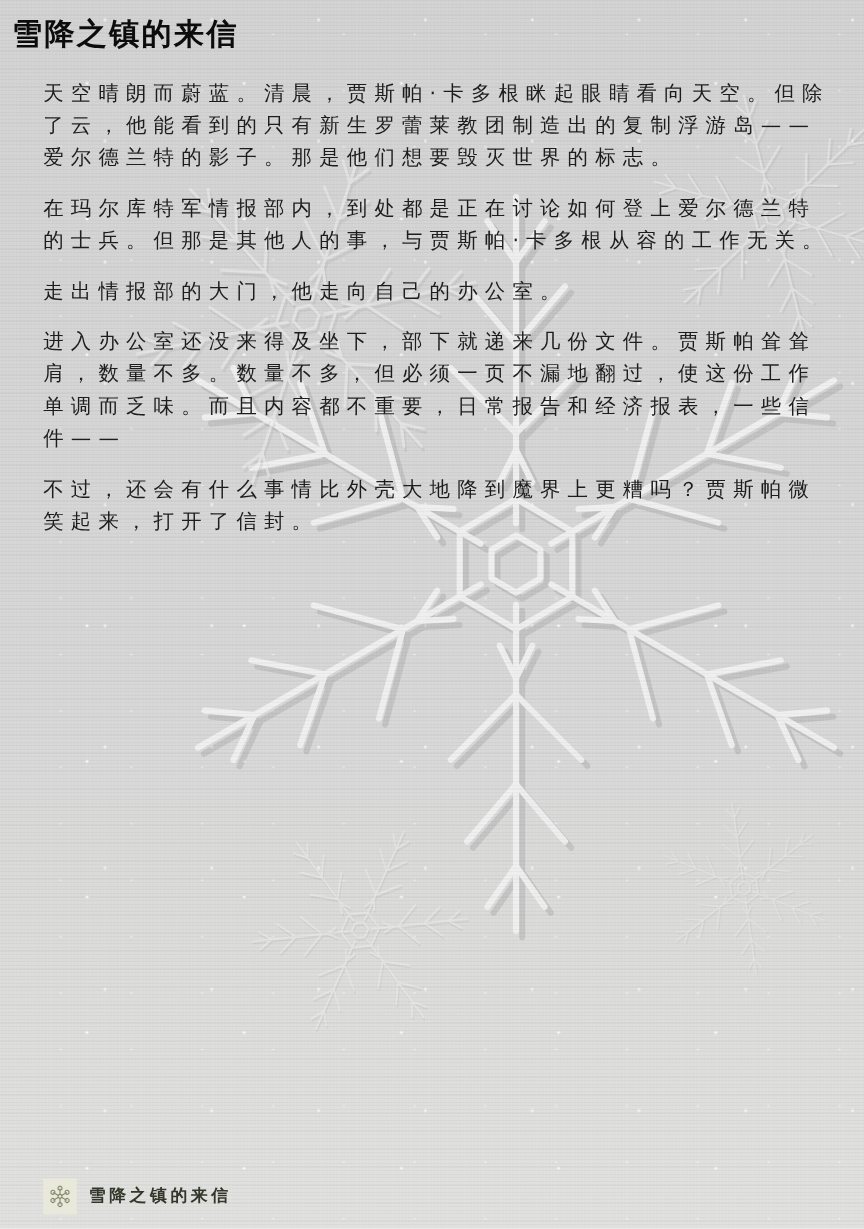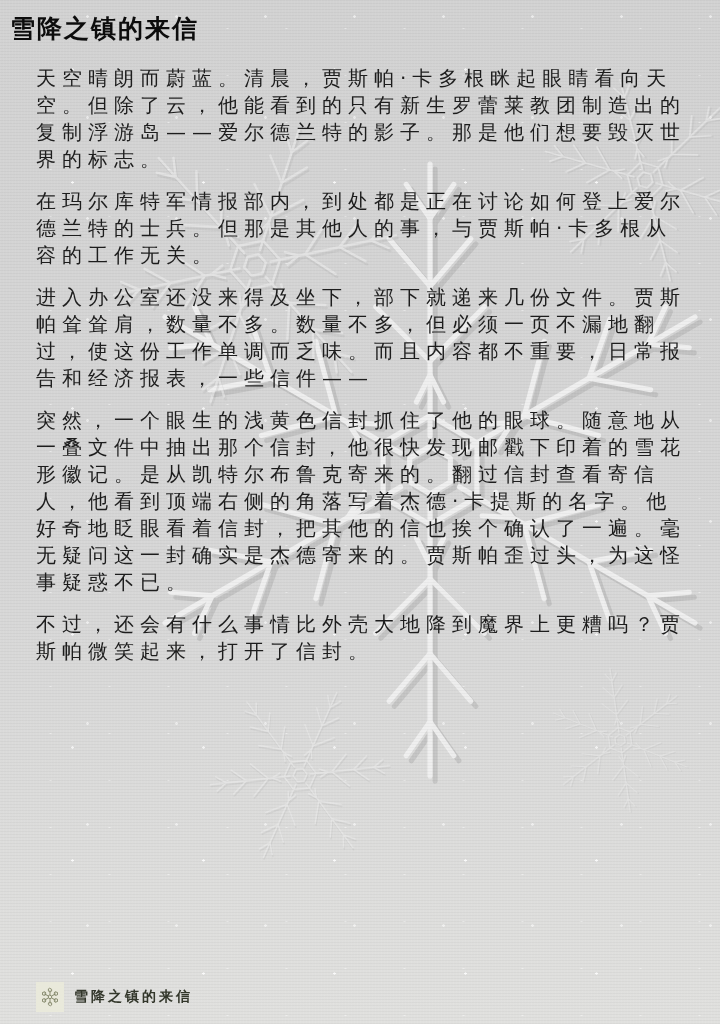--- a/index.html
+++ b/index.html
@@ -41,21 +41,21 @@
   }
   h1.title {
     margin: 4px 0 20px -26px;
     font-size: 25px;
     font-weight: bold;
     letter-spacing: 2px;
     color: #0c0c0c;
   }
   .content p {
     margin: 0 0 15px 0;
-    font-size: 20px;
+    font-size: 17px;
     line-height: 27px;
     letter-spacing: 6px;
     word-break: break-all;
     color: #1d1d1d;
     font-weight: 500;
   }
   footer.site-footer {
     position: absolute;
     left: 36px;
     bottom: 12px;
@@ -113,22 +113,22 @@
       <use href="#flakeEmboss" transform="translate(645 180) scale(1.15) rotate(-14)" opacity="0.5"></use>
       <use href="#flakeEmboss" transform="translate(300 775) scale(1.0) rotate(24)" opacity="0.45"></use>
       <use href="#flakeEmboss" transform="translate(620 740) scale(0.8) rotate(-8)" opacity="0.35"></use>
     </g>
   </svg>
 
   <div class="content">
     <h1 class="title">雪降之镇的来信</h1>
     <p>天空晴朗而蔚蓝。清晨，贾斯帕·卡多根眯起眼睛看向天空。但除了云，他能看到的只有新生罗蕾莱教团制造出的复制浮游岛——爱尔德兰特的影子。那是他们想要毁灭世界的标志。</p>
     <p>在玛尔库特军情报部内，到处都是正在讨论如何登上爱尔德兰特的士兵。但那是其他人的事，与贾斯帕·卡多根从容的工作无关。</p>
+    <p>走出情报部的大门，他走向自己的办公室。</p>
     <p>进入办公室还没来得及坐下，部下就递来几份文件。贾斯帕耸耸肩，数量不多。数量不多，但必须一页不漏地翻过，使这份工作单调而乏味。而且内容都不重要，日常报告和经济报表，一些信件——</p>
-    <p>突然，一个眼生的浅黄色信封抓住了他的眼球。随意地从一叠文件中抽出那个信封，他很快发现邮戳下印着的雪花形徽记。是从凯特尔布鲁克寄来的。翻过信封查看寄信人，他看到顶端右侧的角落写着杰德·卡提斯的名字。他好奇地眨眼看着信封，把其他的信也挨个确认了一遍。毫无疑问这一封确实是杰德寄来的。贾斯帕歪过头，为这怪事疑惑不已。</p>
     <p>不过，还会有什么事情比外壳大地降到魔界上更糟吗？贾斯帕微笑起来，打开了信封。</p>
   </div>
 
   <footer class="site-footer">
     <span class="footer-icon-box">
       <svg width="20" height="22" viewBox="-100 -100 200 200" aria-hidden="true">
         <g fill="none" stroke="#83876a" stroke-width="9" stroke-linecap="round" stroke-linejoin="round">
           <g id="spoke">
             <path d="M0 -18 L0 -62"></path>
             <polygon points="0,-86 16,-77 16,-59 0,-50 -16,-59 -16,-77"></polygon>

